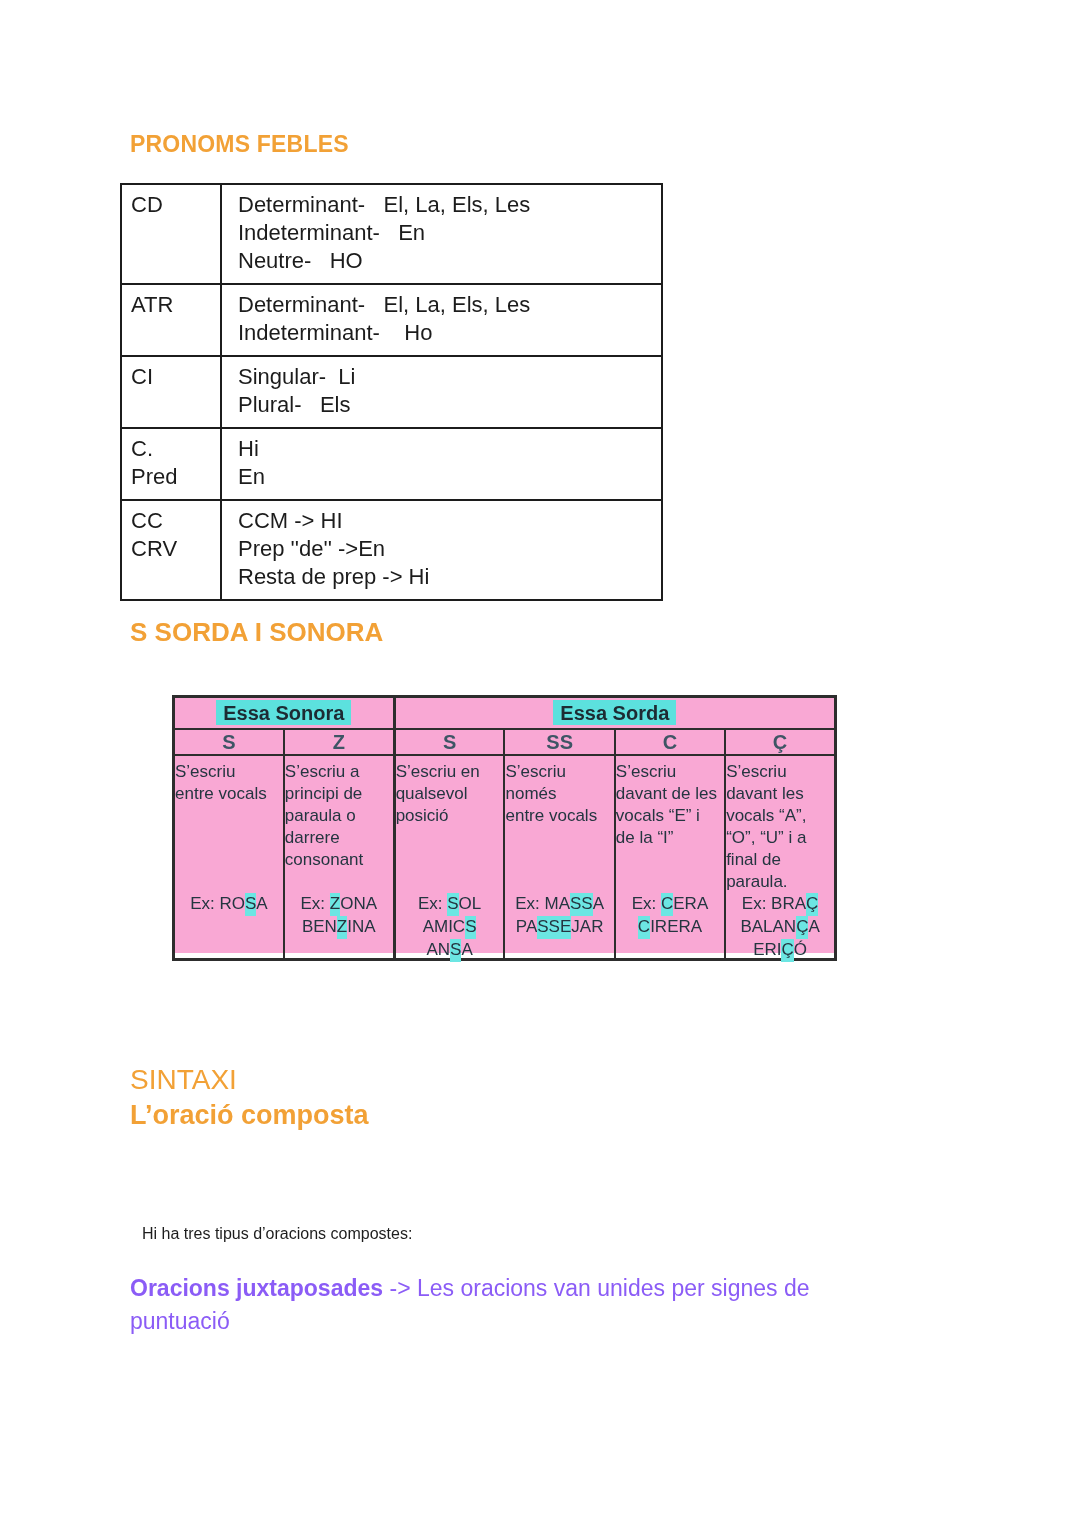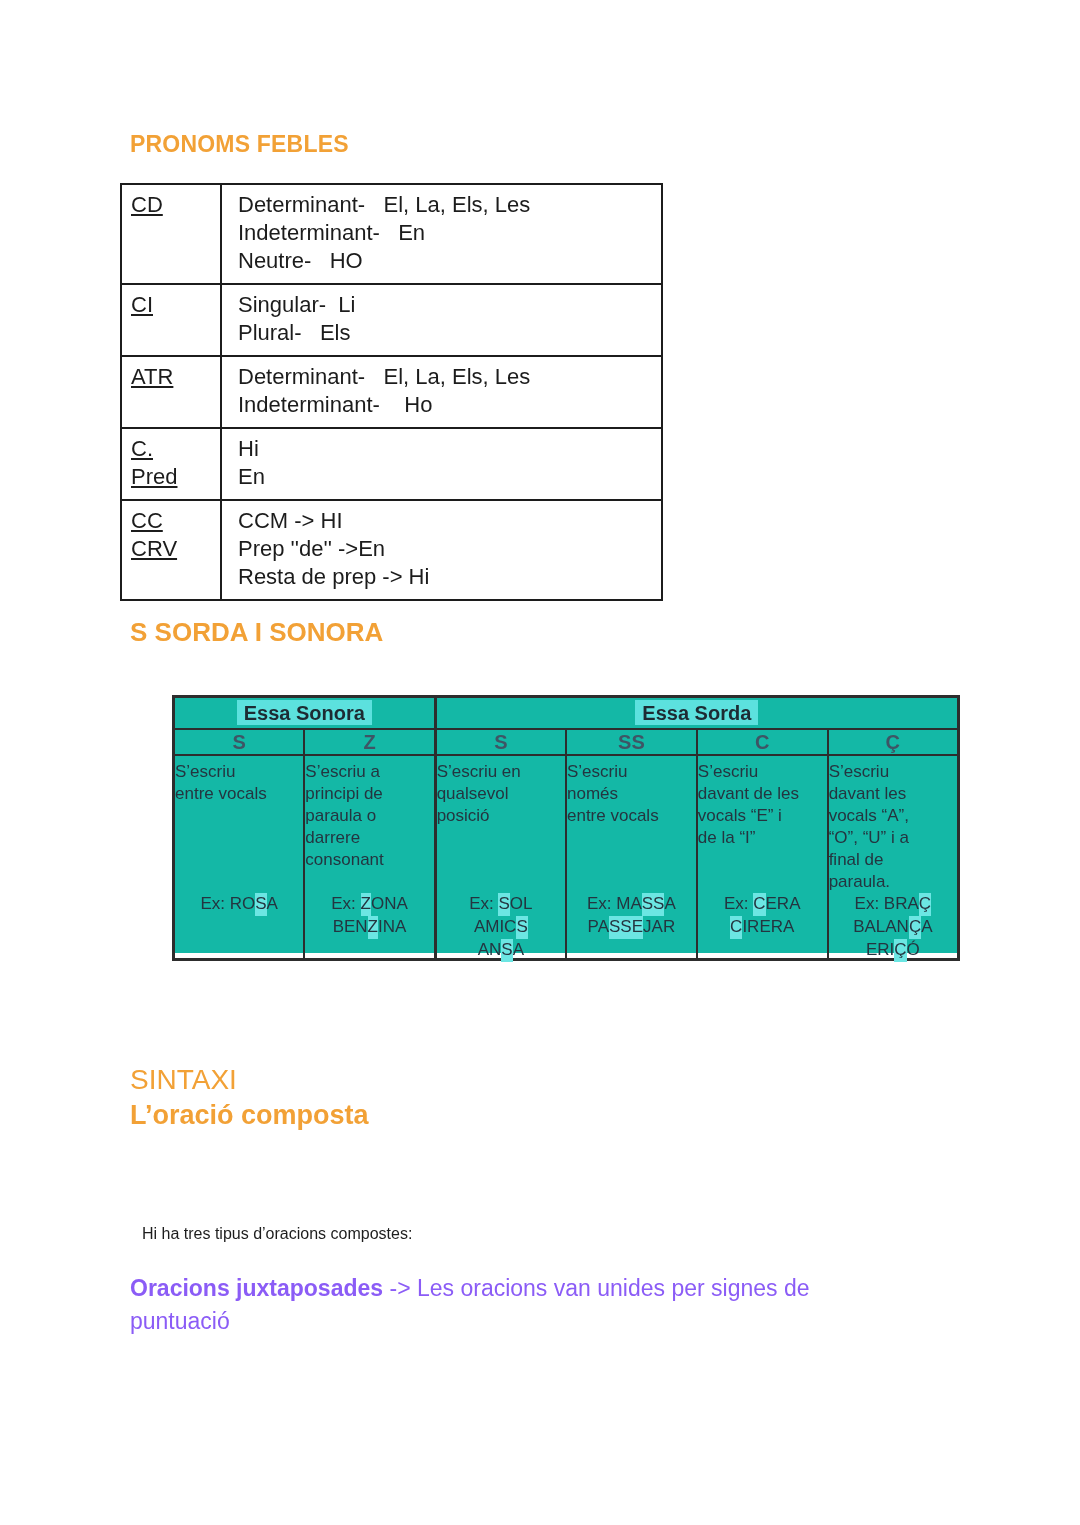--- a/index.html
+++ b/index.html
@@ -62,33 +62,32 @@
     color: #1c1c1c;
   }
   .t1 td {
     border: 2px solid #1c1c1c;
     vertical-align: top;
     white-space: pre-wrap;
   }
   .t1 .t1-label {
     width: 83px;
     padding: 6px 6px 8px 9px;
-    text-decoration: underline;
   }
   .t1 .t1-content {
     padding: 6px 12px 8px 16px;
   }
   
   .t2-wrap {
     position: absolute;
     left: 172px;
     top: 695px;
-    width: 788px;
+    width: 665px;
     height: 258px;
-    background: #14b8a6;
+    background: #f9a8d4;
     filter: blur(0.35px);
   }
   .t2 {
     width: 100%;
     height: 100%;
     border-collapse: collapse;
     table-layout: fixed;
     border: 3px solid #2d2d2d;
     color: #243540;
   }
@@ -175,28 +174,28 @@
 
   <table class="t1">
     <tbody>
       <tr>
         <td class="t1-label">CD</td>
         <td class="t1-content">Determinant-   El, La, Els, Les
 Indeterminant-   En
 Neutre-   HO</td>
       </tr>
       <tr>
+        <td class="t1-label">ATR</td>
+        <td class="t1-content">Determinant-   El, La, Els, Les
+Indeterminant-    Ho</td>
+      </tr>
+      <tr>
         <td class="t1-label">CI</td>
         <td class="t1-content">Singular-  Li
 Plural-   Els</td>
-      </tr>
-      <tr>
-        <td class="t1-label">ATR</td>
-        <td class="t1-content">Determinant-   El, La, Els, Les
-Indeterminant-    Ho</td>
       </tr>
       <tr>
         <td class="t1-label">C.
 Pred</td>
         <td class="t1-content">Hi
 En</td>
       </tr>
       <tr>
         <td class="t1-label">CC
 CRV</td>

